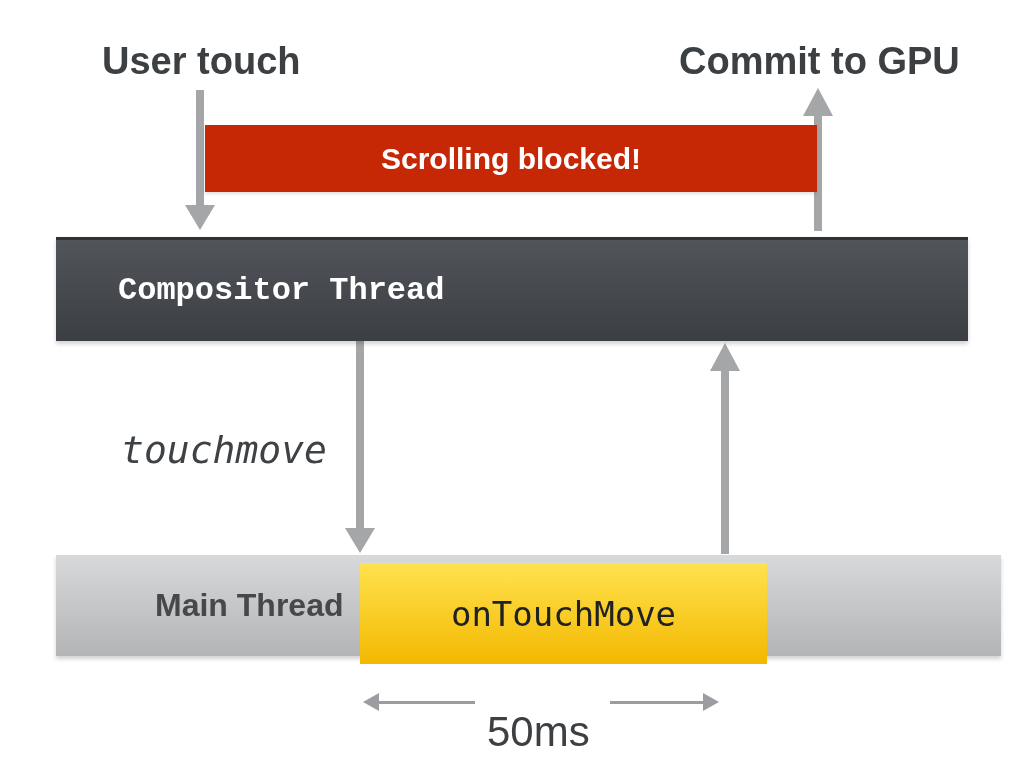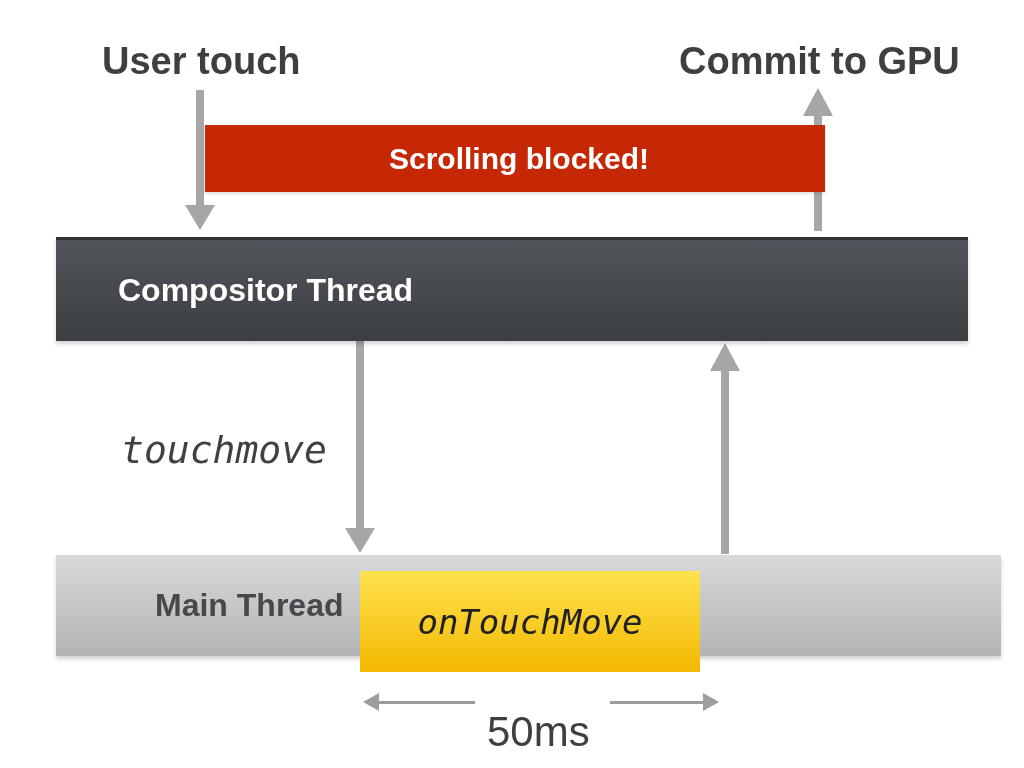--- a/index.html
+++ b/index.html
@@ -54,21 +54,20 @@
     left: 205px;
     top: 125px;
     width: 612px;
     height: 67px;
     background: var(--banner-red, #c62806);
     z-index: 3;
     display: flex;
     align-items: center;
     justify-content: center;
     box-shadow: 0 2px 3px rgba(0,0,0,0.12);
-    padding-left: 8px;
   }
   .banner span {
     color: #ffffff;
     font-size: 30px;
     font-weight: bold;
   }
 
   
   .bar {
     position: absolute;
@@ -77,20 +76,21 @@
     height: 101px;
     display: flex;
     align-items: center;
     box-shadow: 0 3px 4px rgba(0,0,0,0.18);
     z-index: 2;
   }
   .bar-compositor {
     top: 237px;
     background: linear-gradient(to bottom, #51555b 0%, #3b3e42 100%);
     border-top: 3px solid #2f3236;
+    font-family: Liberation Mono, monospace;
   }
   .bar-compositor .bar-label {
     padding-left: 62px;
     color: #ffffff;
     font-size: 32px;
     font-weight: bold;
   }
   .bar-main {
     top: 555px;
     background: linear-gradient(to bottom, #d8d9da 0%, #b2b4b5 100%);
@@ -100,29 +100,28 @@
     padding-left: 66px;
     color: #46494c;
     font-size: 32px;
     font-weight: bold;
     position: relative;
     z-index: 2;
   }
   .busy-segment {
     position: absolute;
     left: 304px;
-    top: 16px;
-    width: 340px;
+    top: 8px;
+    width: 407px;
     height: 101px;
     background: linear-gradient(to bottom, var(--handler-yellow-top, #ffe24f) 0%, var(--handler-yellow-bottom, #f3b800) 100%);
     display: flex;
     align-items: center;
     justify-content: center;
     z-index: 1;
-    font-style: italic;
   }
   .busy-segment span {
     font-family: "DejaVu Sans Mono", "Liberation Mono", monospace;
     font-size: 34px;
     color: #202124;
   }
 
   
   .v-arrow { position: absolute; z-index: 1; }
   .v-shaft {

